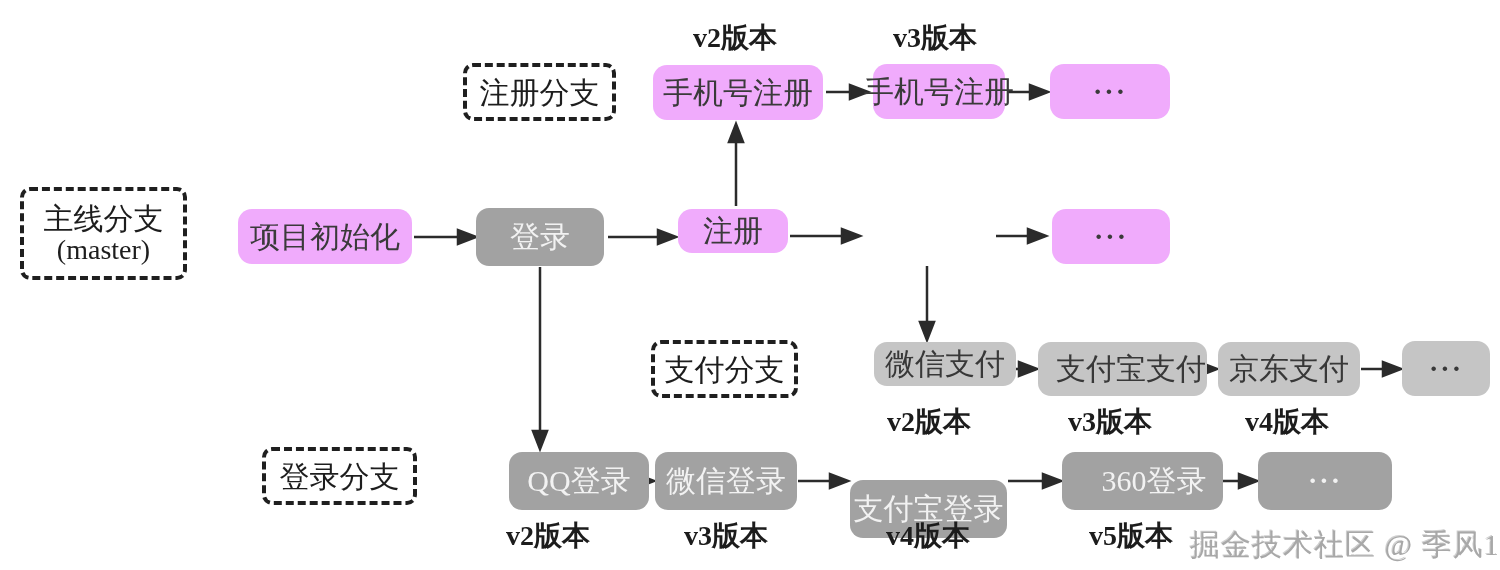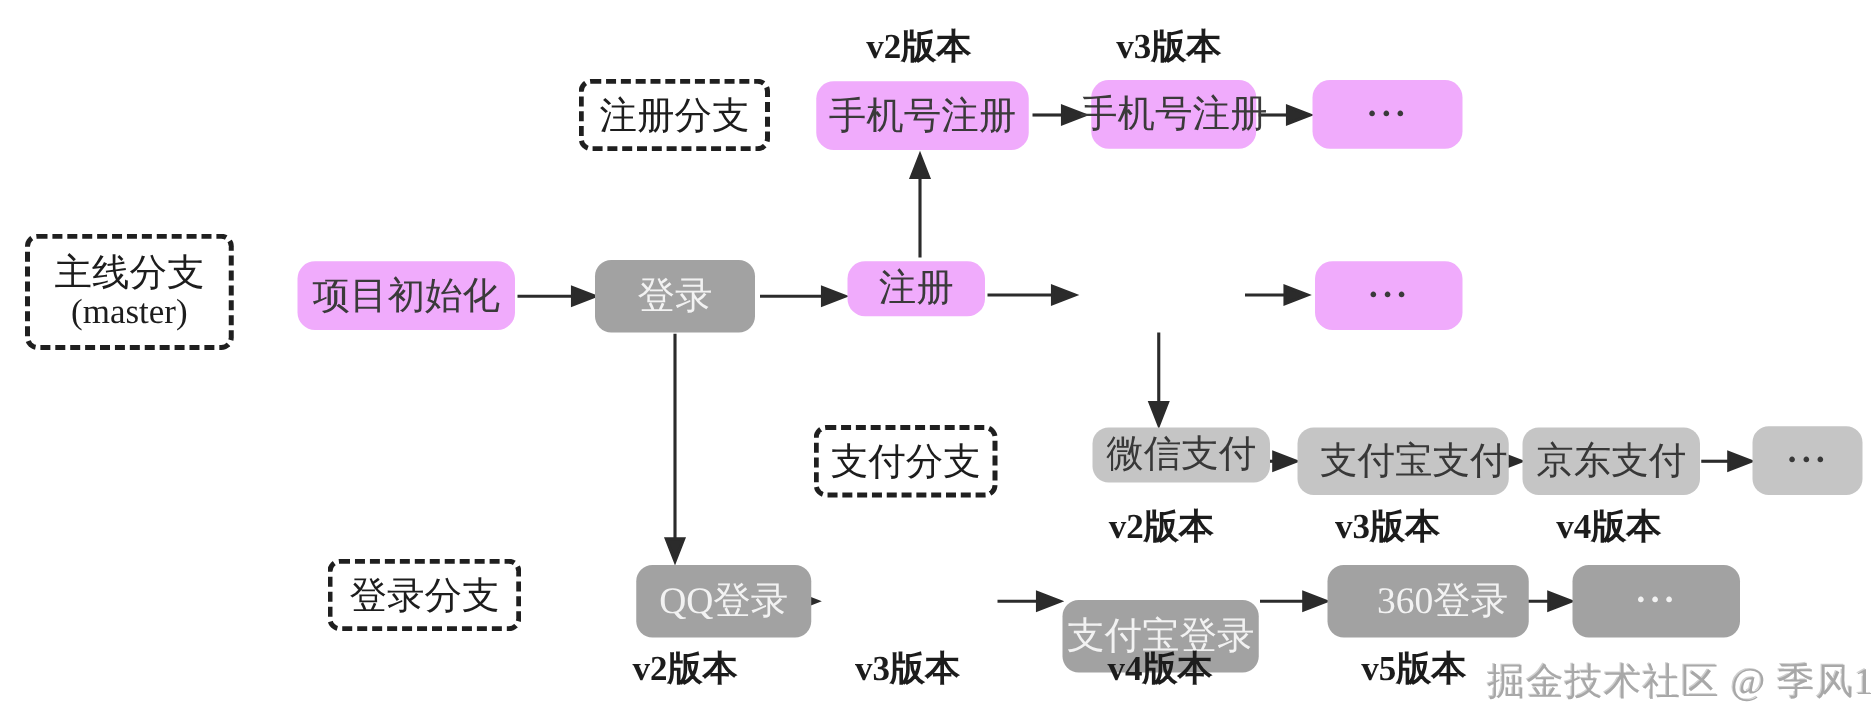--- a/index.html
+++ b/index.html
@@ -122,20 +122,21 @@
 
   <div class="node medium" style="left:874px;top:342px;width:142px;height:44px;">微信支付</div>
   <div class="node medium" style="left:1038px;top:342px;width:152px;height:54px;padding-left:17px;">支付宝支付</div>
   <div class="node medium" style="left:1218px;top:342px;width:142px;height:54px;">京东支付</div>
   <div class="node medium dots" style="left:1402px;top:341px;width:88px;height:55px;">···</div>
   <div class="vlabel" style="left:929px;top:408px;">v2版本</div>
   <div class="vlabel" style="left:1110px;top:408px;">v3版本</div>
   <div class="vlabel" style="left:1287px;top:408px;">v4版本</div>
 
   <div class="node dark" style="left:478px;top:452px;width:140px;height:58px;margin-left:31px;">QQ登录</div>
+  <div class="node dark" style="left:655px;top:452px;width:142px;height:58px;">微信登录</div>
   <div class="node dark" style="left:850px;top:452px;width:157px;height:58px;margin-top:28px;">支付宝登录</div>
   <div class="node dark" style="left:1062px;top:452px;width:138px;height:58px;padding-left:23px;">360登录</div>
   <div class="node dark dots" style="left:1258px;top:452px;width:134px;height:58px;">···</div>
   <div class="vlabel" style="left:548px;top:522px;">v2版本</div>
   <div class="vlabel" style="left:726px;top:522px;">v3版本</div>
   <div class="vlabel" style="left:928px;top:522px;">v4版本</div>
   <div class="vlabel" style="left:1131px;top:522px;">v5版本</div>
 
   <div class="watermark" style="left:1190px;top:525px;">掘金技术社区 @ 季风1132</div>
 

